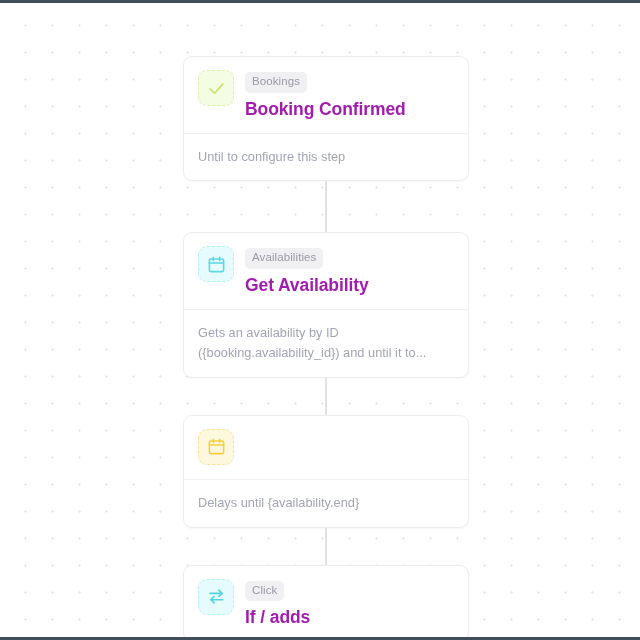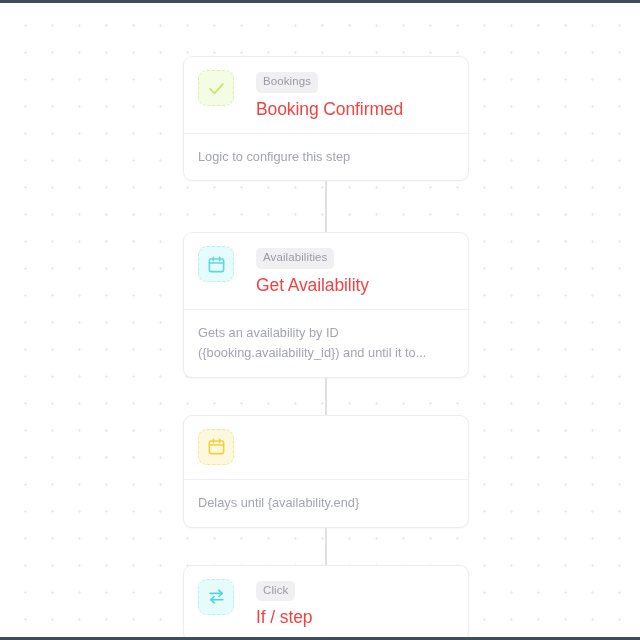--- a/index.html
+++ b/index.html
@@ -67,21 +67,21 @@
     border-radius: 9px;
     box-sizing: border-box;
     box-shadow: 0 1px 2px rgba(22, 30, 48, 0.035);
     overflow: hidden;
   }
 
   .node-head {
     display: flex;
     align-items: flex-start;
     padding: 13px 14px 14px 14px;
-    gap: 22px;
+    gap: 11px;
   }
 
   .node-icon {
     flex: 0 0 auto;
     width: 36px;
     height: 36px;
     border-radius: 9px;
     display: flex;
     align-items: center;
     justify-content: center;
@@ -103,24 +103,24 @@
     line-height: 1;
     padding: 4px 7px 5px 7px;
     border-radius: 5px;
     letter-spacing: 0.1px;
     white-space: nowrap;
   }
 
   .node-title {
     margin-top: 6px;
     font-family: "Liberation Sans Narrow", "Liberation Sans", sans-serif;
-    font-weight: normal;
+    font-weight: bold;
     font-size: 17.5px;
     line-height: 1.15;
-    color: #ef4444;
+    color: #a21caf;
     letter-spacing: -0.1px;
   }
 
   .node-divider {
     height: 1px;
     background: #f0f0f3;
     width: 100%;
   }
 
   .node-body {
@@ -151,21 +151,21 @@
           <svg width="19" height="19" viewBox="0 0 24 24" fill="none" stroke="#c7e46a" stroke-width="2.2" stroke-linecap="round" stroke-linejoin="round">
             <polyline points="4,12.5 9.5,18 20,6.5"></polyline>
           </svg>
         </div>
         <div class="node-head-text">
           <span class="node-badge">Bookings</span>
           <div class="node-title">Booking Confirmed</div>
         </div>
       </div>
       <div class="node-divider"></div>
-      <div class="node-body">Logic to configure this step</div>
+      <div class="node-body">Until to configure this step</div>
     </div>
 
     <div class="connector c1">
       <div class="line"></div>
     </div>
 
     <div class="node">
       <div class="node-head">
         <div class="node-icon icon-cyan">
           <svg width="19" height="19" viewBox="0 0 24 24" fill="none" stroke="#5bd8e3" stroke-width="2" stroke-linecap="round" stroke-linejoin="round">
@@ -212,21 +212,21 @@
         <div class="node-icon icon-teal">
           <svg width="19" height="19" viewBox="0 0 24 24" fill="none" stroke="#4fd4dd" stroke-width="2" stroke-linecap="round" stroke-linejoin="round">
             <line x1="4" y1="8" x2="19" y2="8"></line>
             <polyline points="15,4 19,8 15,12"></polyline>
             <line x1="20" y1="16" x2="5" y2="16"></line>
             <polyline points="9,12 5,16 9,20"></polyline>
           </svg>
         </div>
         <div class="node-head-text">
           <span class="node-badge">Click</span>
-          <div class="node-title">If / step</div>
+          <div class="node-title">If / adds</div>
         </div>
       </div>
 
     </div>
 
   </div>
 
   <div class="edge-bar bottom"></div>
 </div>
 

